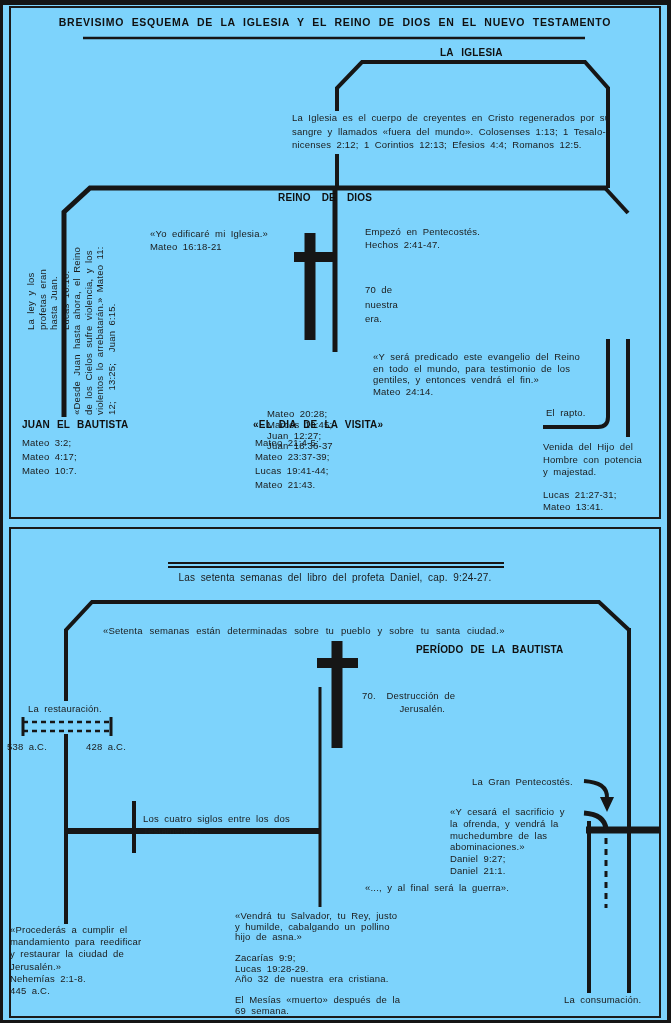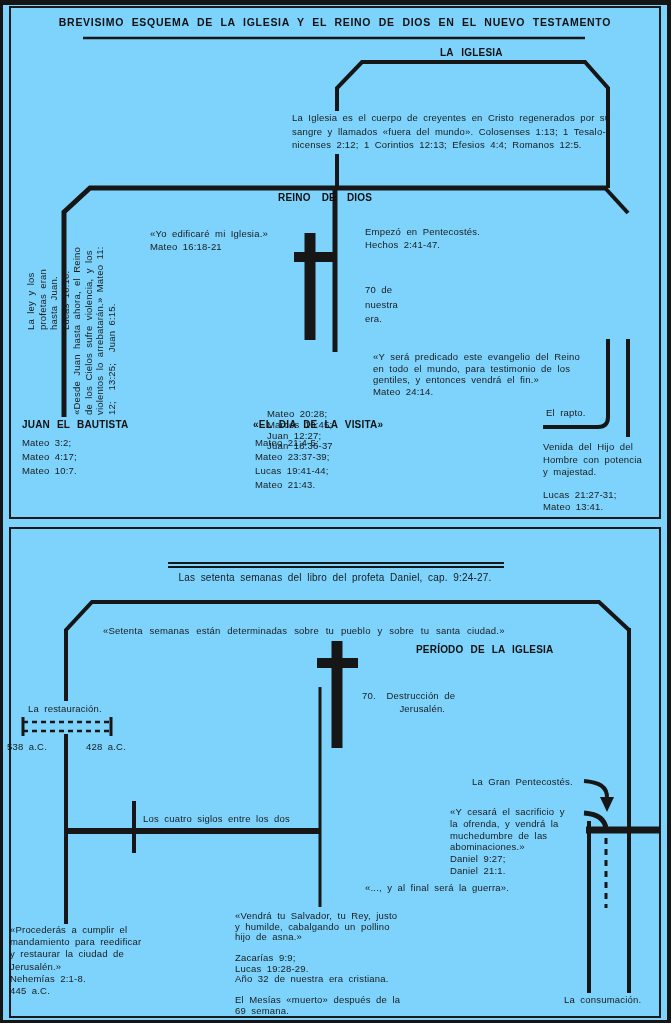--- a/index.html
+++ b/index.html
@@ -146,21 +146,21 @@
 Hombre con potencia
 y majestad.</div>
 
   <div class="txt" style="left:543px;top:489px;line-height:12px;">Lucas 21:27-31;
 Mateo 13:41.</div>
 
   <div class="txt center" style="left:130px;top:545px;width:410px;font-size:10px;margin-top:27px;">Las setenta semanas del libro del profeta Daniel, cap. 9:24-27.</div>
 
   <div class="txt" style="left:103px;top:625px;word-spacing:4px;">«Setenta semanas están determinadas sobre tu pueblo y sobre tu santa ciudad.»</div>
 
-  <div class="txt bold" style="left:416px;top:644px;font-size:10px;word-spacing:4px;">PERÍODO DE LA IGLESIA</div>
+  <div class="txt bold" style="left:416px;top:644px;font-size:10px;word-spacing:4px;">PERÍODO DE LA BAUTISTA</div>
 
   <div class="txt" style="left:362px;top:690px;line-height:12.5px;">70.  Destrucción de
        Jerusalén.</div>
 
   <div class="txt" style="left:28px;top:703px;">La restauración.</div>
 
   <div class="txt" style="left:7px;top:741px;">538 a.C.</div>
 
   <div class="txt" style="left:86px;top:741px;">428 a.C.</div>
 

